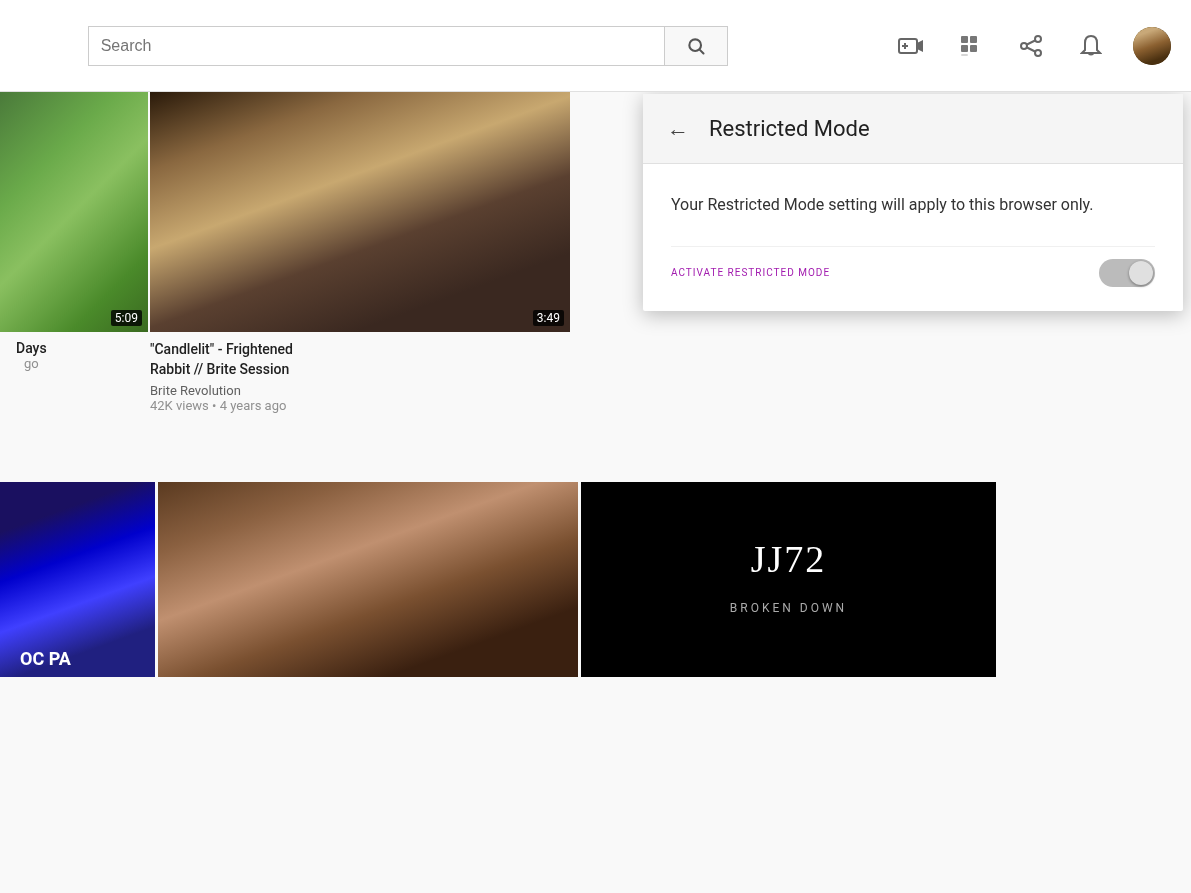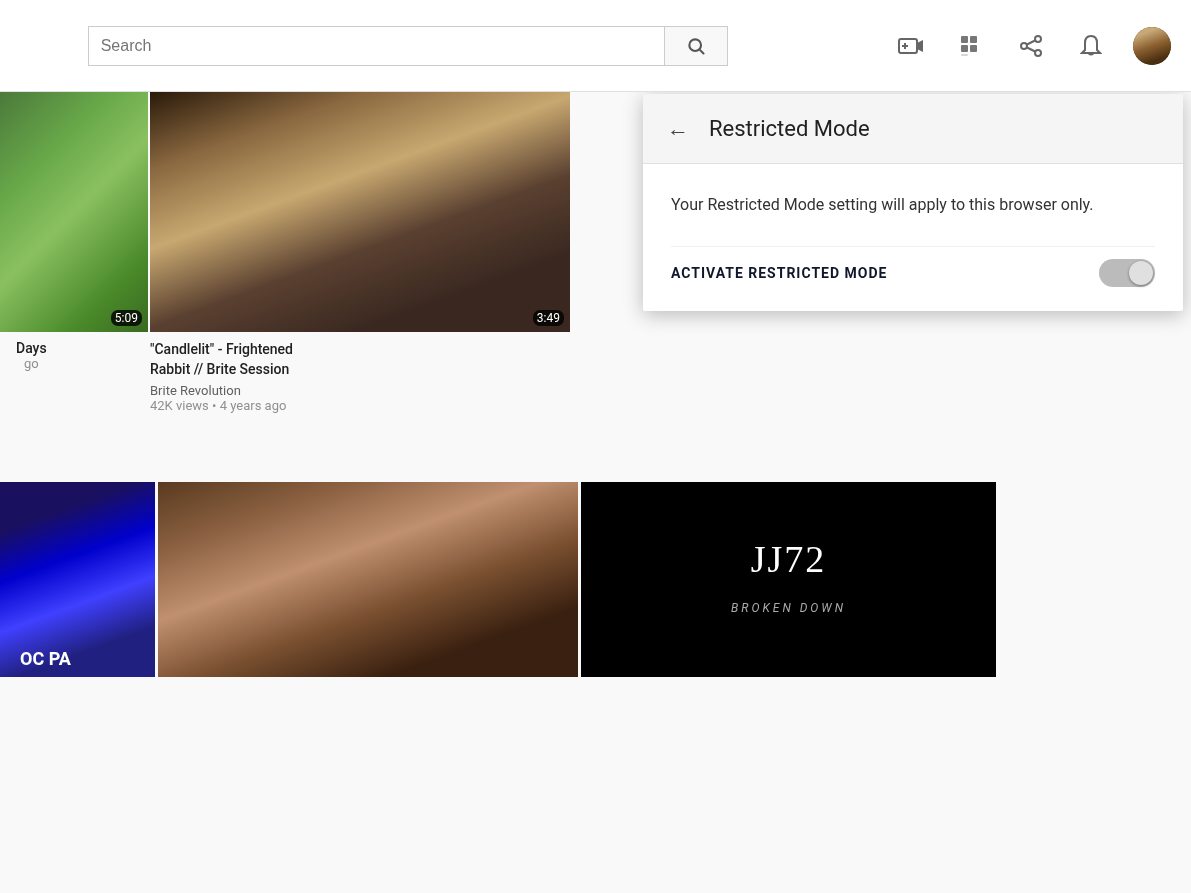--- a/index.html
+++ b/index.html
@@ -108,21 +108,21 @@
       background: #ccc;
     }
     .thumb-duration {
       position: absolute;
       bottom: 6px;
       right: 6px;
       background: rgba(0,0,0,0.8);
       color: white;
       font-size: 12px;
       padding: 1px 4px;
-      border-radius: 7px;
+      border-radius: 2px;
     }
 
     .thumb1 {
       top: 0; left: 0; width: 148px; height: 240px;
       background: linear-gradient(135deg, #4a7a3a 0%, #6aaa4a 30%, #8ac060 50%, #4a8a2a 80%, #3a6a20 100%);
     }
     .thumb2 {
       top: 0; left: 150px; width: 420px; height: 240px;
       background: linear-gradient(160deg, #2a1a0a 0%, #8a6840 20%, #c8a870 40%, #5a4030 60%, #3a2820 80%);
     }
@@ -170,21 +170,20 @@
       font-size: 38px;
       font-weight: 300;
       letter-spacing: 2px;
       font-family: Georgia, serif;
     }
     .jj72-sub {
       font-size: 12px;
       letter-spacing: 3px;
       margin-top: 20px;
       color: #aaa;
-      font-style: italic;
     }
 
     
     .dropdown-panel {
       position: absolute;
       top: 2px;
       right: 8px;
       width: 540px;
       background: #fff;
       box-shadow: 0 4px 20px rgba(0,0,0,0.25);
@@ -226,23 +225,23 @@
       margin-bottom: 28px;
     }
     .activate-row {
       display: flex;
       align-items: center;
       justify-content: space-between;
       padding-top: 12px;
       border-top: 1px solid #f0f0f0;
     }
     .activate-label {
-      font-size: 14px;
-      font-weight: 700;
-      color: #0f172a;
+      font-size: 10px;
+      font-weight: 400;
+      color: #a21caf;
       letter-spacing: 1px;
     }
     
     .toggle-switch {
       position: relative;
       width: 56px;
       height: 28px;
       cursor: pointer;
     }
     .toggle-track {

